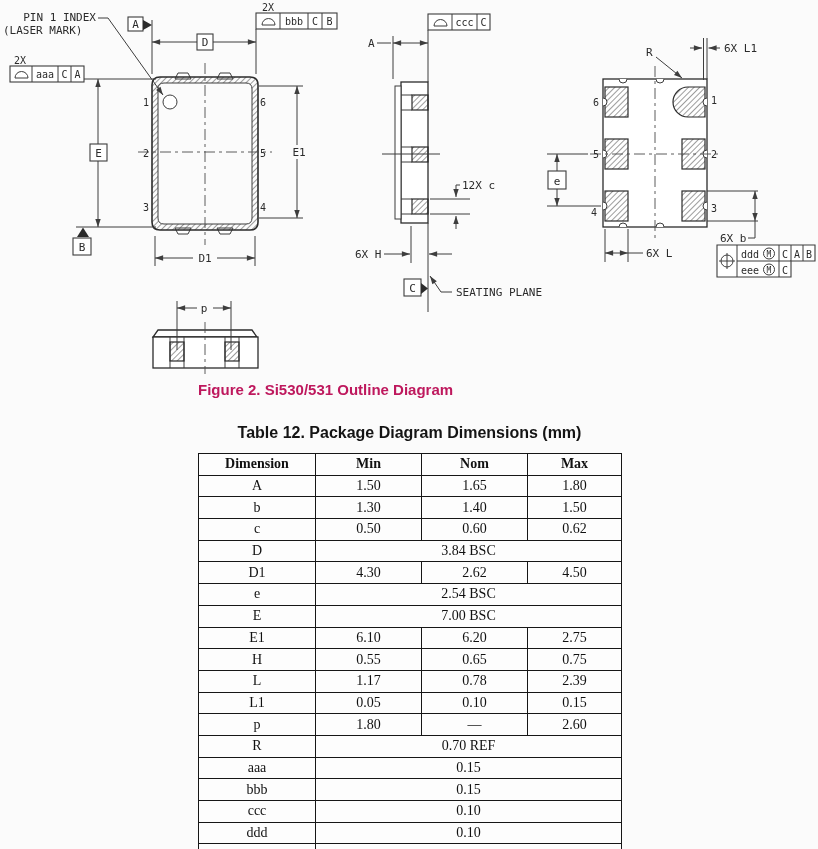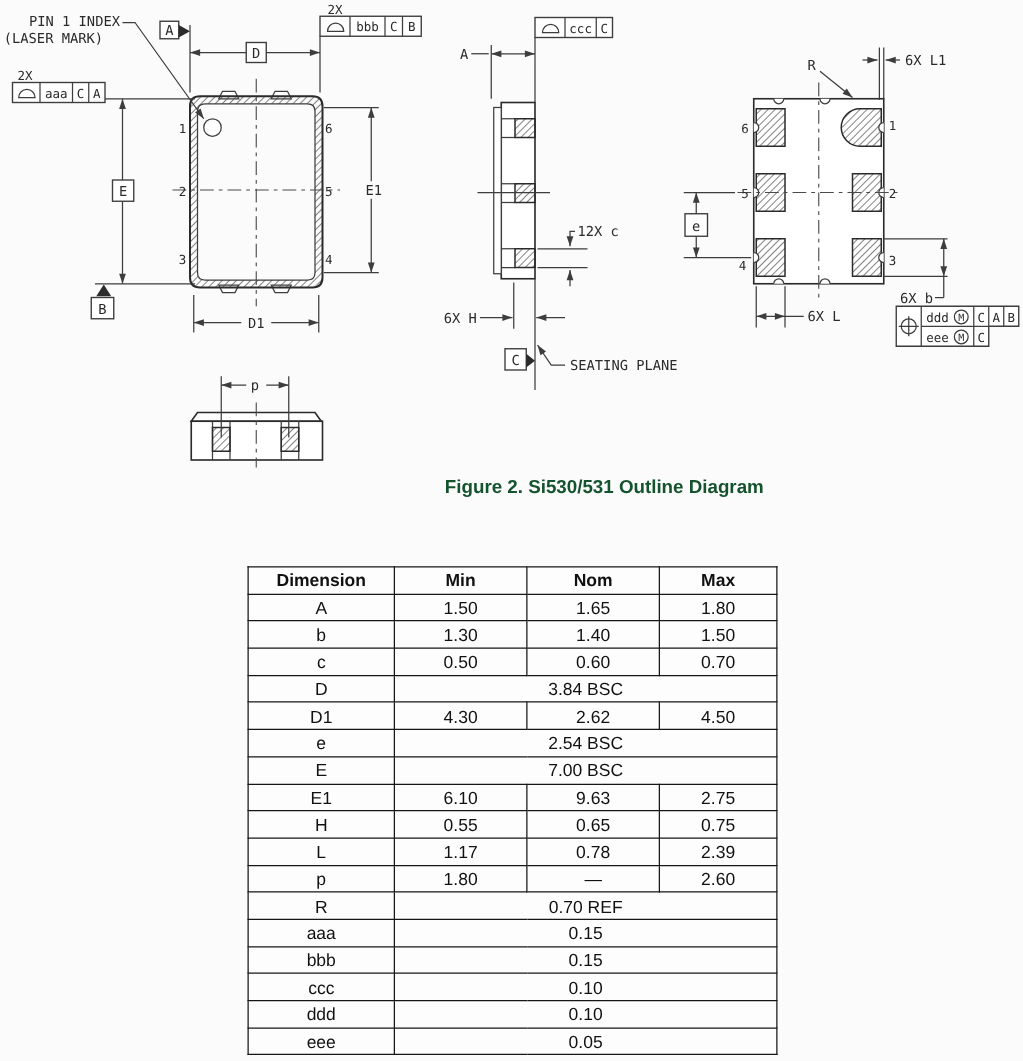--- a/index.html
+++ b/index.html
@@ -11,27 +11,27 @@
   .wht{fill:#ffffff;stroke:#2b2b2b;stroke-width:1.3;}
   .whthin{fill:#ffffff;stroke:#3d3d3d;stroke-width:1;}
   .hat{fill:url(#hatch);stroke:#2b2b2b;stroke-width:1.2;}
   .box{fill:#ffffff;stroke:#3d3d3d;stroke-width:1.1;}
   .tri{fill:#2b2b2b;stroke:none;}
   .t{font:11px "DejaVu Sans Mono",monospace;fill:#2b2b2b;}
   .ts{font:10px "DejaVu Sans Mono",monospace;fill:#2b2b2b;}
   .tm{font:8px "DejaVu Sans Mono",monospace;fill:#2b2b2b;}
   .mid{text-anchor:middle;}
   .end{text-anchor:end;}
-  .fig-caption{position:absolute;left:188px;top:381px;width:423px;text-align:right;
-    font:bold 15px "Liberation Sans",sans-serif;color:#14532d;}
+  .fig-caption{position:absolute;left:198px;top:381px;width:423px;text-align:left;
+    font:bold 15px "Liberation Sans",sans-serif;color:#be185d;}
   .tbl-title{position:absolute;left:148px;top:424px;width:523px;text-align:center;
     font:bold 16px "Liberation Sans",sans-serif;color:#141414;}
   table.dim-table{position:absolute;left:198px;top:453px;width:423px;border-collapse:collapse;
     table-layout:fixed;font:14px "Liberation Sans",sans-serif;color:#111;text-align:center;background:#fdfdfd;}
-  .dim-table th,.dim-table td{border:1.6px solid #161616;height:20.7px;padding:0;line-height:1;}
+  .dim-table th,.dim-table td{border:1.6px solid #161616;height:20.7px;padding:0;line-height:1;font-family:Liberation Serif, serif;}
   .dim-table th{font-weight:bold;}
 </style>
 </head>
 <body>
 
 <div id="page">
 
 <svg width="818" height="378" viewBox="0 0 818 378">
   <defs>
     <pattern id="hatch" width="4" height="4" patternUnits="userSpaceOnUse" patternTransform="rotate(45)">
@@ -303,20 +303,21 @@
       <line class="ln" x1="231" y1="301" x2="231" y2="350"></line>
       <line class="ln" x1="177" y1="308" x2="231" y2="308" marker-start="url(#arr)" marker-end="url(#arr)"></line>
       <rect x="197" y="301" width="16" height="13" fill="#fbfbfb"></rect>
       <text class="t mid" x="204" y="312">p</text>
     </g>
   </g>
 </svg>
 
 <div class="fig-caption">Figure 2. Si530/531 Outline Diagram</div>
 
+<div class="tbl-title">Table 12. Package Diagram Dimensions (mm)</div>
 
 <table class="dim-table">
   <colgroup>
     <col style="width:117px">
         <col style="width:106px">
         <col style="width:106px">
         <col style="width:94px">
   </colgroup>
   <thead>
     <tr>
@@ -336,21 +337,21 @@
         <tr>
           <td>b</td>
           <td>1.30</td>
           <td>1.40</td>
           <td>1.50</td>
         </tr>
         <tr>
           <td>c</td>
           <td>0.50</td>
           <td>0.60</td>
-          <td>0.70</td>
+          <td>0.62</td>
         </tr>
         <tr>
           <td>D</td>
           <td colspan="3">3.84 BSC</td>
         </tr>
         <tr>
           <td>D1</td>
           <td>4.30</td>
           <td>2.62</td>
           <td>4.50</td>
@@ -359,36 +360,42 @@
           <td>e</td>
           <td colspan="3">2.54 BSC</td>
         </tr>
         <tr>
           <td>E</td>
           <td colspan="3">7.00 BSC</td>
         </tr>
         <tr>
           <td>E1</td>
           <td>6.10</td>
-          <td>9.63</td>
+          <td>6.20</td>
           <td>2.75</td>
         </tr>
         <tr>
           <td>H</td>
           <td>0.55</td>
           <td>0.65</td>
           <td>0.75</td>
         </tr>
         <tr>
           <td>L</td>
           <td>1.17</td>
           <td>0.78</td>
           <td>2.39</td>
         </tr>
         <tr>
+          <td>L1</td>
+          <td>0.05</td>
+          <td>0.10</td>
+          <td>0.15</td>
+        </tr>
+        <tr>
           <td>p</td>
           <td>1.80</td>
           <td>—</td>
           <td>2.60</td>
         </tr>
         <tr>
           <td>R</td>
           <td colspan="3">0.70 REF</td>
         </tr>
         <tr>

